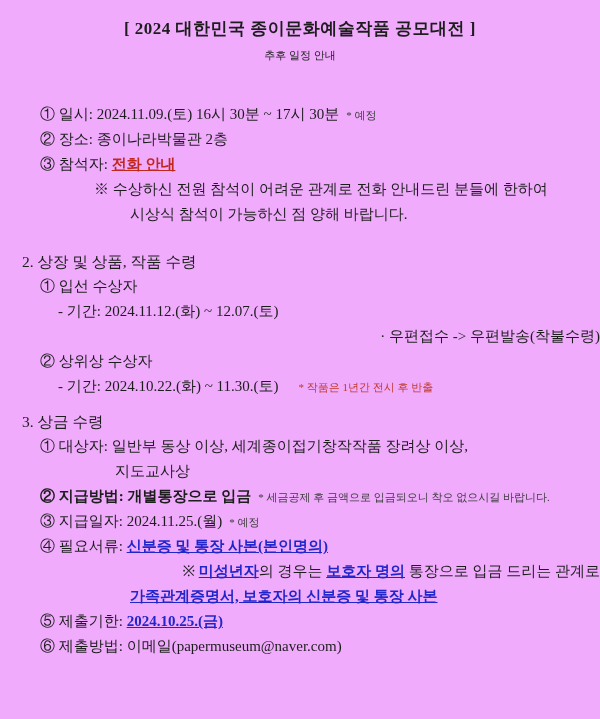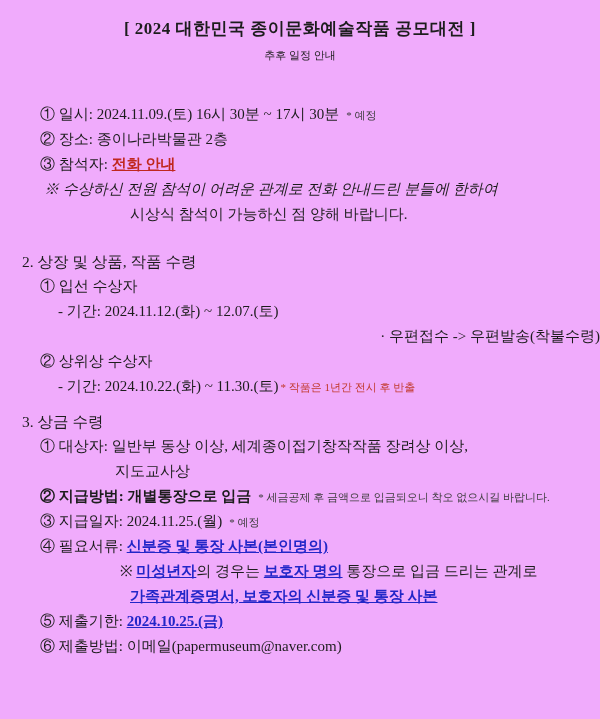--- a/index.html
+++ b/index.html
@@ -19,29 +19,29 @@
     height:26px;line-height:26px;letter-spacing:0.5px;white-space:nowrap;
   }
   .subtitle{
     text-align:center;font-size:11px;height:26px;line-height:26px;
   }
   .line{height:25px;line-height:25px;white-space:nowrap;}
   .h{padding-left:22px;font-size:15.5px;}
   .l1{padding-left:40px;font-family:Liberation Serif, serif;}
   .l2{padding-left:58px;}
   .l3{padding-left:72px;text-align:right;}
-  .noteA{padding-left:44px;font-style:italic;}
+  .noteA{padding-left:94px;}
   .noteB{padding-left:130px;}
   .contA{padding-left:115px;}
-  .minorA{padding-left:120px;}
+  .minorA{padding-left:120px;text-align:right;}
   .sp-title{height:34px;}
   .sp-a{height:22px;}
   .sp-b{height:10px;}
   .small{font-size:11px;color:#3c3c3c;margin-left:7px;}
-  .small-red{font-size:11px;color:#c0392b;margin-left:2px;}
+  .small-red{font-size:11px;color:#c0392b;margin-left:20px;}
   .red-link{color:#c0281e;font-weight:bold;text-decoration:underline;}
   .blue-link{color:#2226c8;font-weight:bold;text-decoration:underline;}
   .bold{font-weight:bold;}
 </style>
 </head>
 <body>
 
 <div class="page">
 
   <div class="title">[ 2024 대한민국 종이문화예술작품 공모대전 ]</div>

